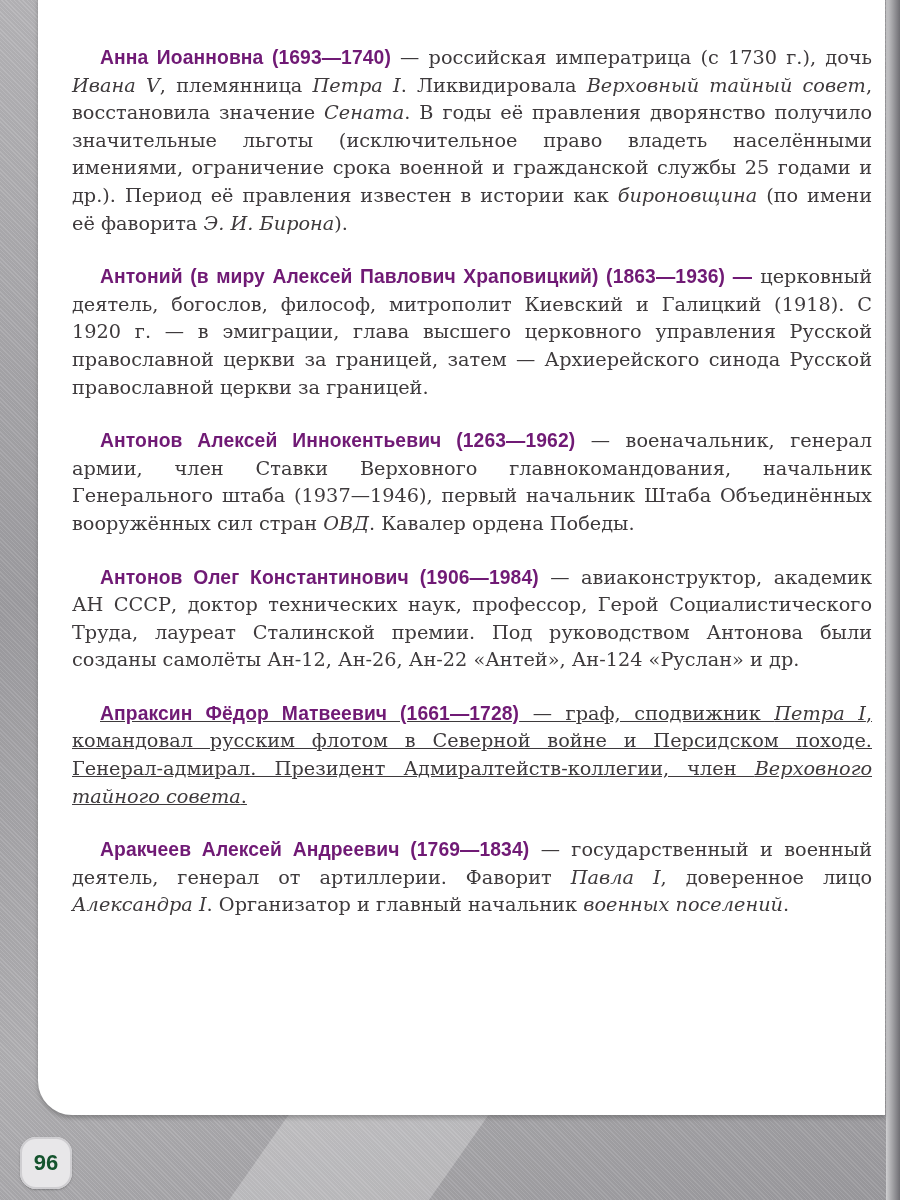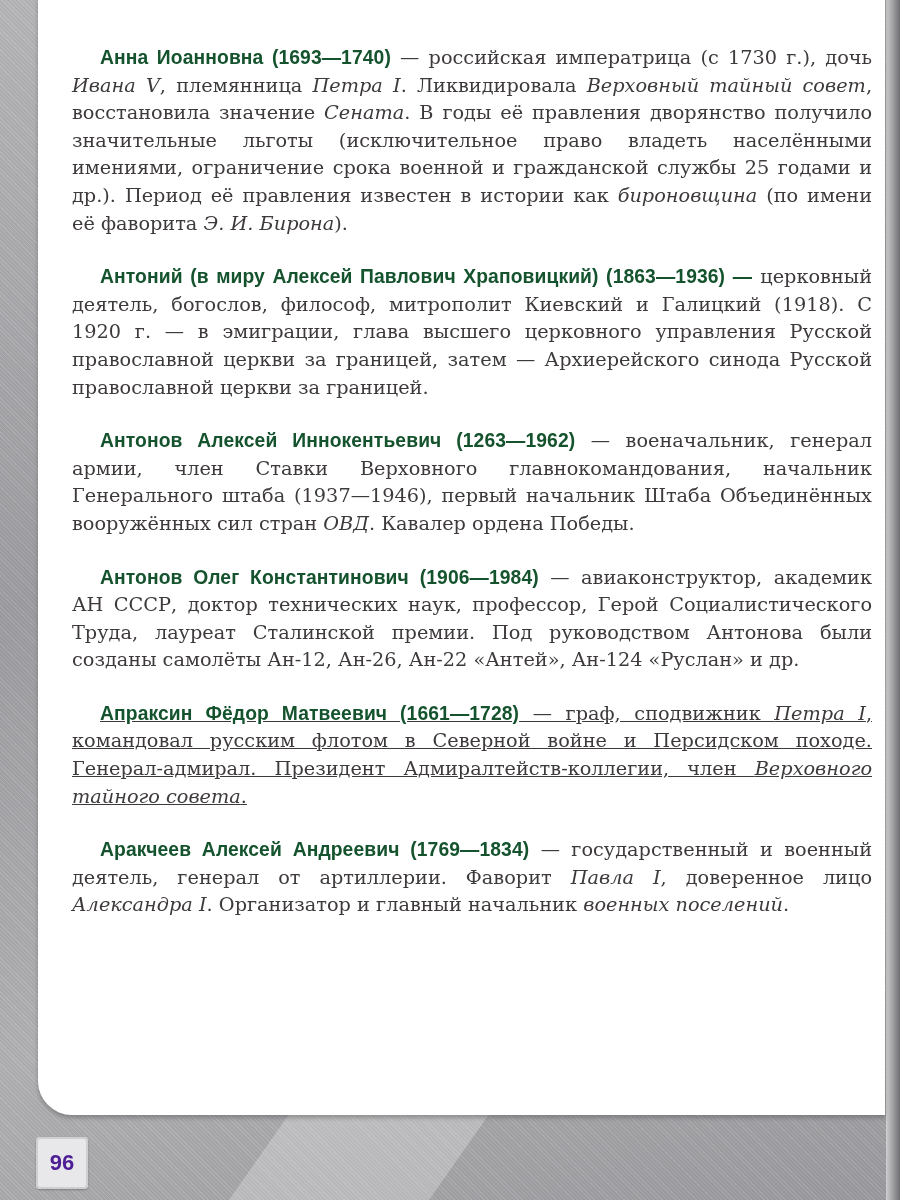--- a/index.html
+++ b/index.html
@@ -29,30 +29,30 @@
     }
     .content {
       position: absolute; left: 100px; top: 44px; width: 772px;
       font-size: 19.3px; line-height: 27.6px; color: #3e3a3c;
       text-align: justify;
     }
     .entry { margin: 0 0 26px 0; text-indent: 0; }
     .entry p { margin: 0; text-indent: 0; }
     .head {
       font-family: "Liberation Sans", "DejaVu Sans", sans-serif; font-weight: bold;
-      color: #14532d; letter-spacing: 0.1px;
+      color: #701a75; letter-spacing: 0.1px;
     }
     .hang { margin-left: -28px; }
     em { font-style: italic; }
     .page-num {
-      position: absolute; left: 36px; top: 1137px; width: 52px; height: 52px;
-      border-radius: 4px; background: #e8e7e9;
+      position: absolute; left: 20px; top: 1137px; width: 52px; height: 52px;
+      border-radius: 16px; background: #e8e7e9;
       box-shadow: inset 0 0 0 2px #cfced1, 0 1px 2px rgba(0,0,0,0.25);
       font-family: "Liberation Sans", "DejaVu Sans", sans-serif; font-weight: bold;
-      font-size: 22px; color: #4c1d95; text-align: center; line-height: 52px;
+      font-size: 22px; color: #14532d; text-align: center; line-height: 52px;
     }
   </style>
 </head>
 <body>
 
 <div class="bg-stripes"></div>
 <div class="bg-beam"></div>
 <div class="right-edge"></div>
 
 <div class="card"></div>

